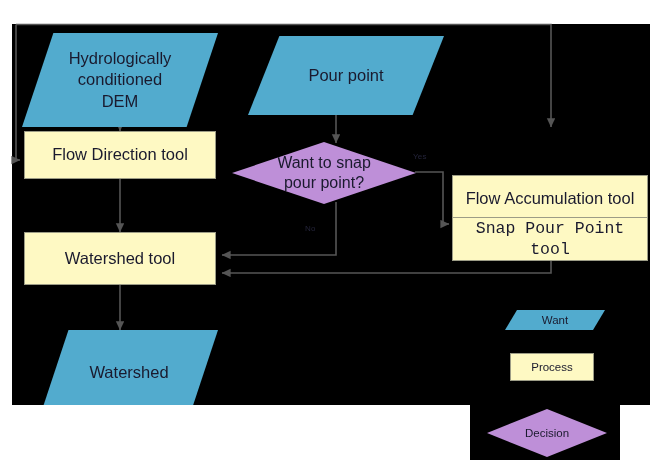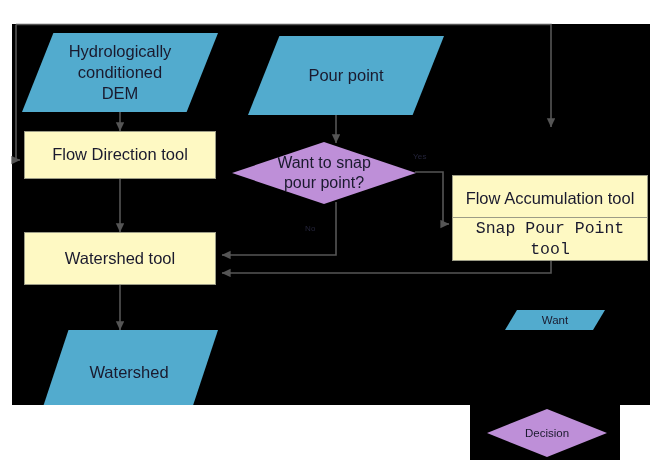--- a/index.html
+++ b/index.html
@@ -140,21 +140,21 @@
 
     <path class="edge-path" d="M 336,202 L 336,255 L 222,255" marker-end="url(#arrowhead)"></path>
 
     <path class="edge-path" d="M 551,179 L 551,205" marker-end="url(#arrowhead)"></path>
 
     <path class="edge-path" d="M 551,249 L 551,273 L 222,273" marker-end="url(#arrowhead)"></path>
 
     <path class="edge-path" d="M 120,285 L 120,330" marker-end="url(#arrowhead)"></path>
   </svg>
 
-  <div class="node node-data shape-para t-lg" style="left:22px; top:33px; width:196px; height:79px;">
+  <div class="node node-data shape-para t-lg" style="left:22px; top:33px; width:196px; height:94px;">
     <span>Hydrologically
 conditioned
 DEM</span>
   </div>
 
   <div class="node node-data shape-para t-lg" style="left:248px; top:36px; width:196px; height:79px;">
     <span>Pour point</span>
   </div>
 
   <div class="node node-process t-lg" style="left:24px; top:131px; width:192px; height:48px;">
@@ -187,18 +187,21 @@
   <div class="edge-label" style="left:413px; top:152px;">Yes</div>
 
   <div class="edge-label" style="left:305px; top:224px;">No</div>
 
   <div class="clip-wrap" style="left:12px; top:24px; width:638px; height:381px;">
     <div class="node node-data shape-para-sm t-sm" style="left:493px; top:286px; width:100px; height:20px;">
       <span>Want</span>
     </div>
   </div>
 
+  <div class="node node-process t-sm" style="left:510px; top:353px; width:84px; height:28px;">
+    <span>Process</span>
+  </div>
 
   <div class="node node-decision shape-diamond t-sm" style="left:487px; top:409px; width:120px; height:48px;">
     <span>Decision</span>
   </div>
 
 </div>
 
 </body></html>

